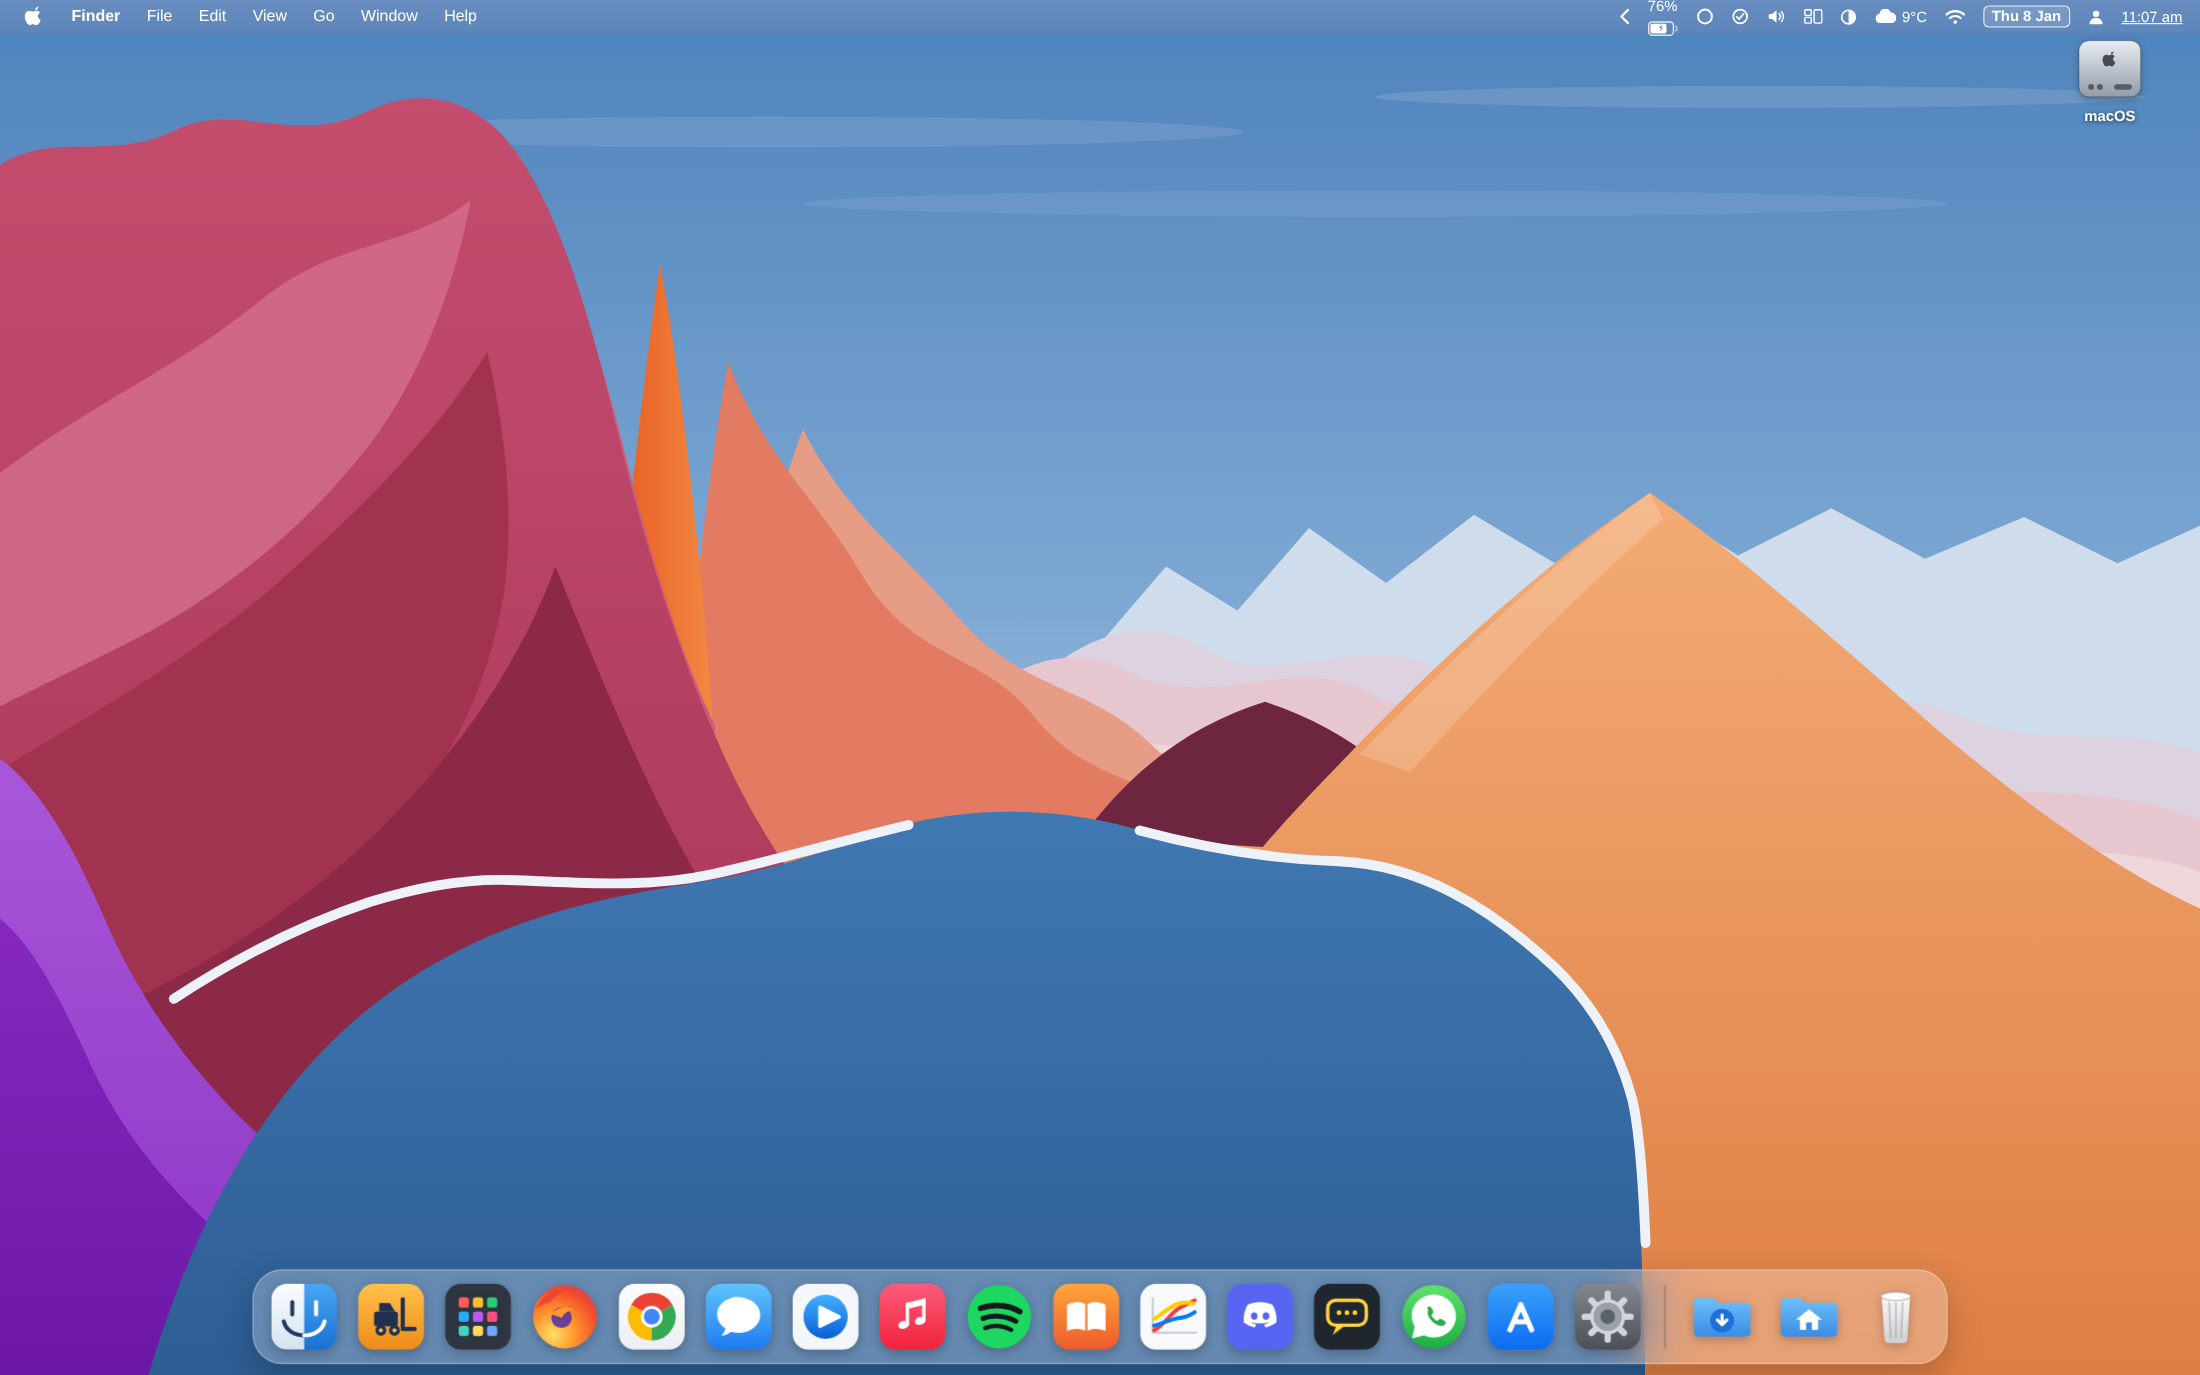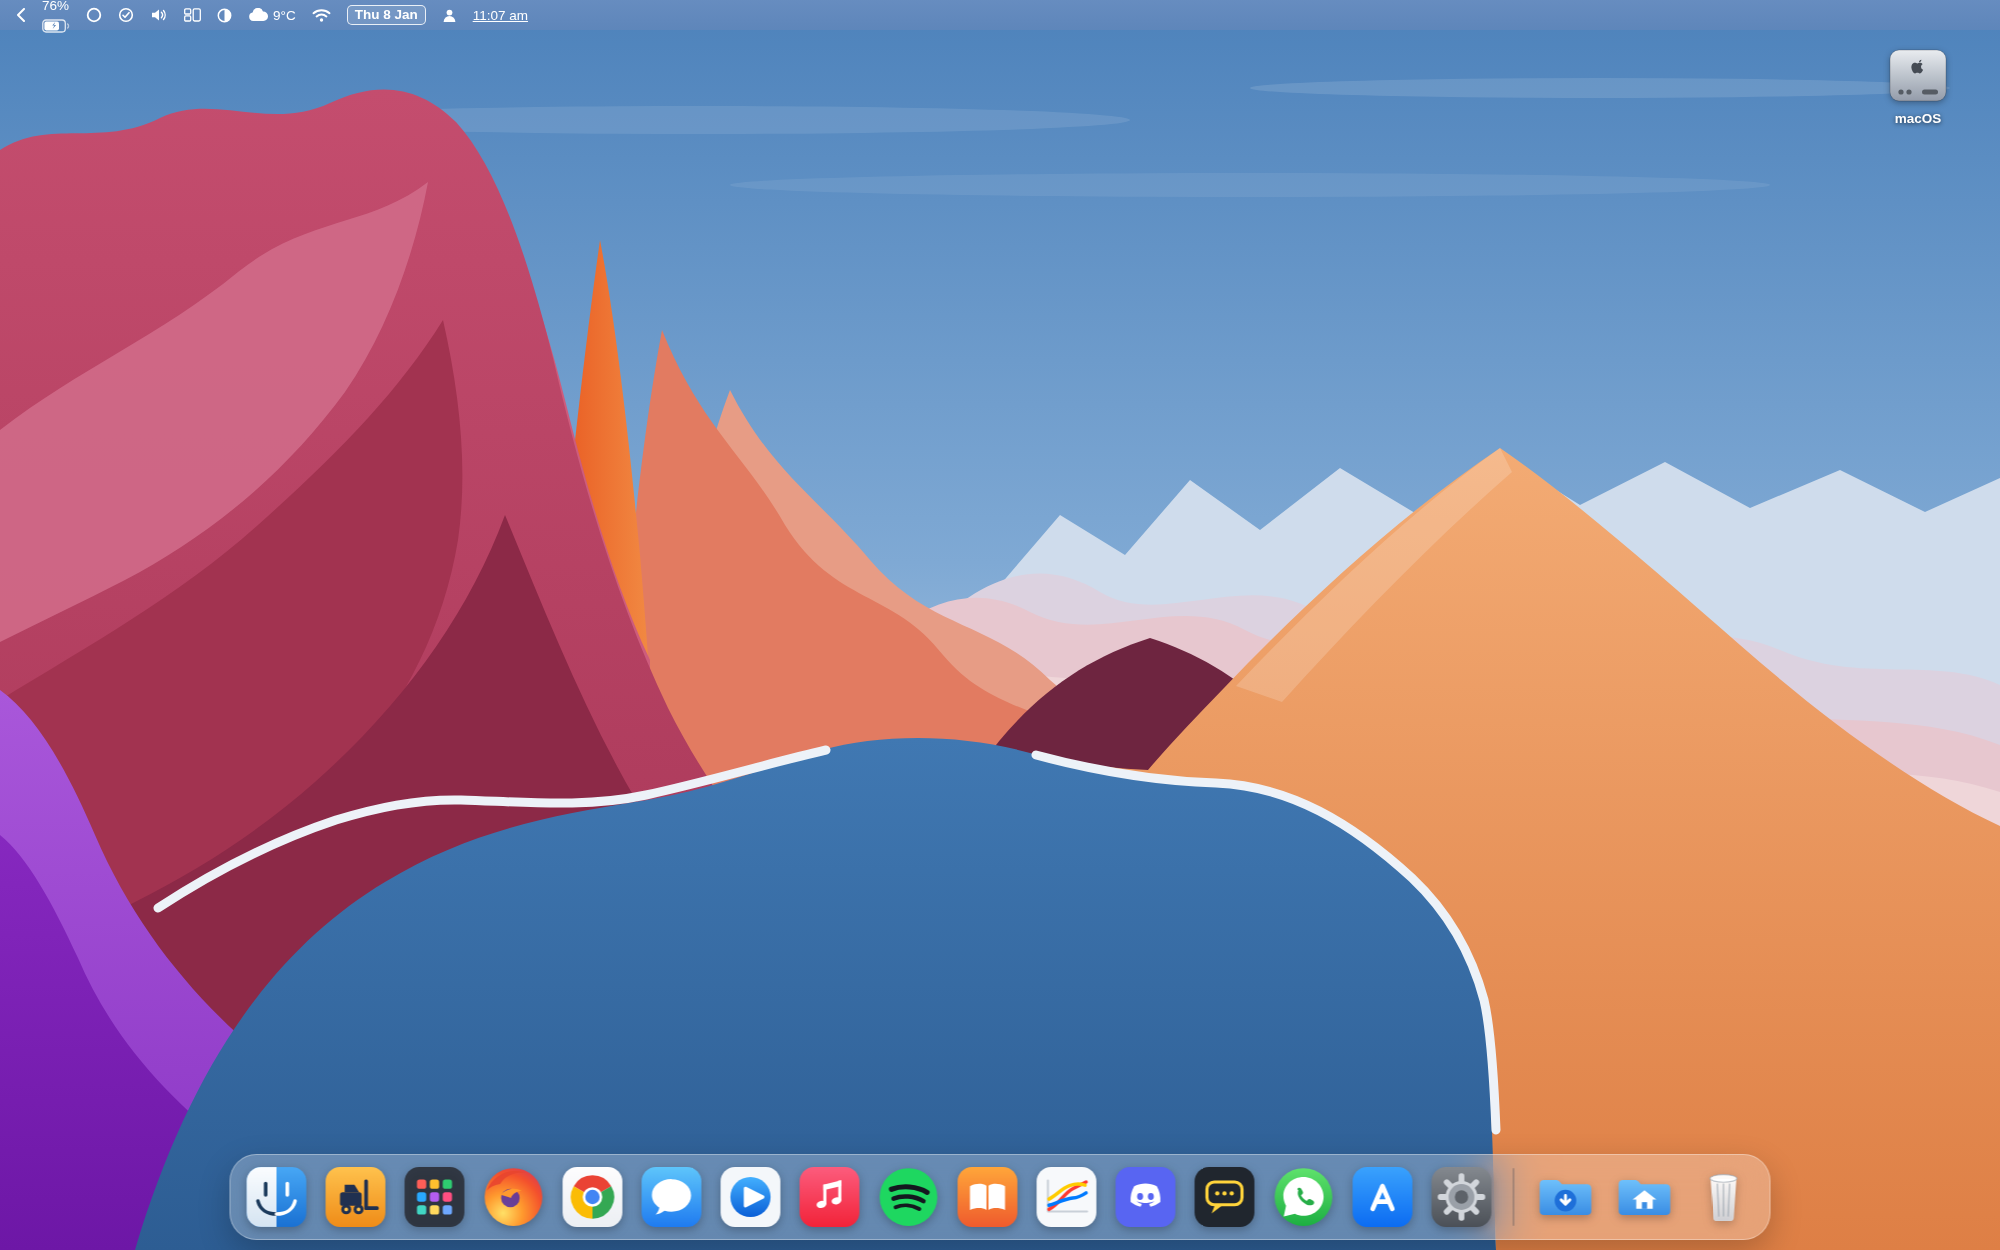--- a/index.html
+++ b/index.html
@@ -28,21 +28,21 @@
   .mb-batt { display:flex; align-items:flex-start; gap:6px;flex-direction:column; }
   .mb-weather { display:flex; align-items:center; gap:5px; }
   .mb-date {
     border:1.5px solid rgba(255,255,255,.85); border-radius:5px;
     padding:1px 7px 2px; background:rgba(255,255,255,.12); font-weight:600;text-align:right;
   }
   .mb-time { font-weight:500;text-decoration:underline; }
 
   
   .volume {
-    position:absolute; top:47px; right:30px; width:104px; z-index:5;
+    position:absolute; top:34px; right:30px; width:104px; z-index:5;
     display:flex; flex-direction:column; align-items:center; gap:2px; cursor:default;
   }
   .volume svg { width:74px; height:62px; filter:drop-shadow(0 2px 3px rgba(0,0,0,.3)); }
   .volume-label { color:#fff; font-size:13.5px; font-weight:700; text-shadow:0 1px 4px rgba(0,0,0,.65); }
 
   
   .dock {
     position:absolute; bottom:10px; left:50%; transform:translateX(-50%); z-index:10;
     display:flex; align-items:center; gap:13px;
     padding:9px 13px;
@@ -122,20 +122,34 @@
   <path d="M135,1250 C190,1065 275,948 385,882 C470,830 555,815 635,802 C715,790 768,766 822,750 C880,734 958,733 1030,753 C1092,770 1152,781 1216,783 C1290,786 1352,823 1412,878 C1456,920 1479,968 1490,1030 L1496,1250 Z" fill="url(#w-water)"></path>
 
   <path d="M1036,758 C1098,773 1160,784 1218,787 C1292,790 1354,827 1414,883 C1452,919 1476,962 1488,1010 L1496,1250 L2000,1250 L2000,826 C1918,788 1828,722 1740,645 C1652,568 1570,496 1500,448 C1402,514 1308,600 1224,688 C1196,717 1170,744 1148,770 C1110,768 1072,764 1036,758 Z" fill="url(#w-sand)"></path>
   <path d="M1500,448 C1410,512 1320,598 1236,686 L1282,702 C1356,620 1432,542 1512,472 Z" fill="#ffffff" opacity="0.18"></path>
 
   <path d="M826,750 C766,764 706,782 646,795 C586,808 526,802 461,800 C416,799 376,808 336,820 C276,840 216,870 158,908" stroke="#edf2f8" stroke-width="9" fill="none" stroke-linecap="round"></path>
   <path d="M1036,755 C1092,770 1152,781 1216,783 C1290,786 1352,823 1412,878 C1450,914 1472,955 1484,1000 C1491,1030 1494,1080 1496,1130" stroke="#edf2f8" stroke-width="9" fill="none" stroke-linecap="round"></path>
 </svg>
 
 <div class="menubar">
+  <div class="mb-left">
+    <span class="mb-apple">
+      <svg width="17" height="20" viewBox="0 0 22 26">
+        <path fill="#fff" d="M16.7 1.2c.1 1.1-.3 2.1-1 2.9-.6.8-1.7 1.4-2.7 1.3-.1-1 .4-2.1 1-2.8.7-.7 1.8-1.3 2.7-1.4zM19.5 17.3c-.5 1.2-.8 1.7-1.5 2.7-.9 1.4-2.2 3.2-3.9 3.2-1.4 0-1.8-.9-3.8-.9-1.9 0-2.4.9-3.8.9-1.6 0-2.9-1.6-3.8-3C.2 16.2 0 11.5 1.6 9c1.1-1.8 2.9-2.8 4.5-2.8 1.7 0 2.8 1 4.2 1 1.4 0 2.2-1 4.2-1 1.5 0 3.1.8 4.2 2.2-3.7 2-3.1 7.2.8 8.9z"></path>
+      </svg>
+    </span>
+    <span class="mb-item mb-bold">Finder</span>
+    <span class="mb-item">File</span>
+    <span class="mb-item">Edit</span>
+    <span class="mb-item">View</span>
+    <span class="mb-item">Go</span>
+    <span class="mb-item">Window</span>
+    <span class="mb-item">Help</span>
+  </div>
 
   <div class="mb-right">
     <span>
       <svg width="10" height="14" viewBox="0 0 10 14">
           <path d="M8 1 L2 7 L8 13" stroke="#fff" stroke-width="2" fill="none" stroke-linecap="round" stroke-linejoin="round"></path>
         </svg>
     </span>
     <span class="mb-batt">
       <span>76%</span>
       <svg width="28" height="14" viewBox="0 0 28 14">

